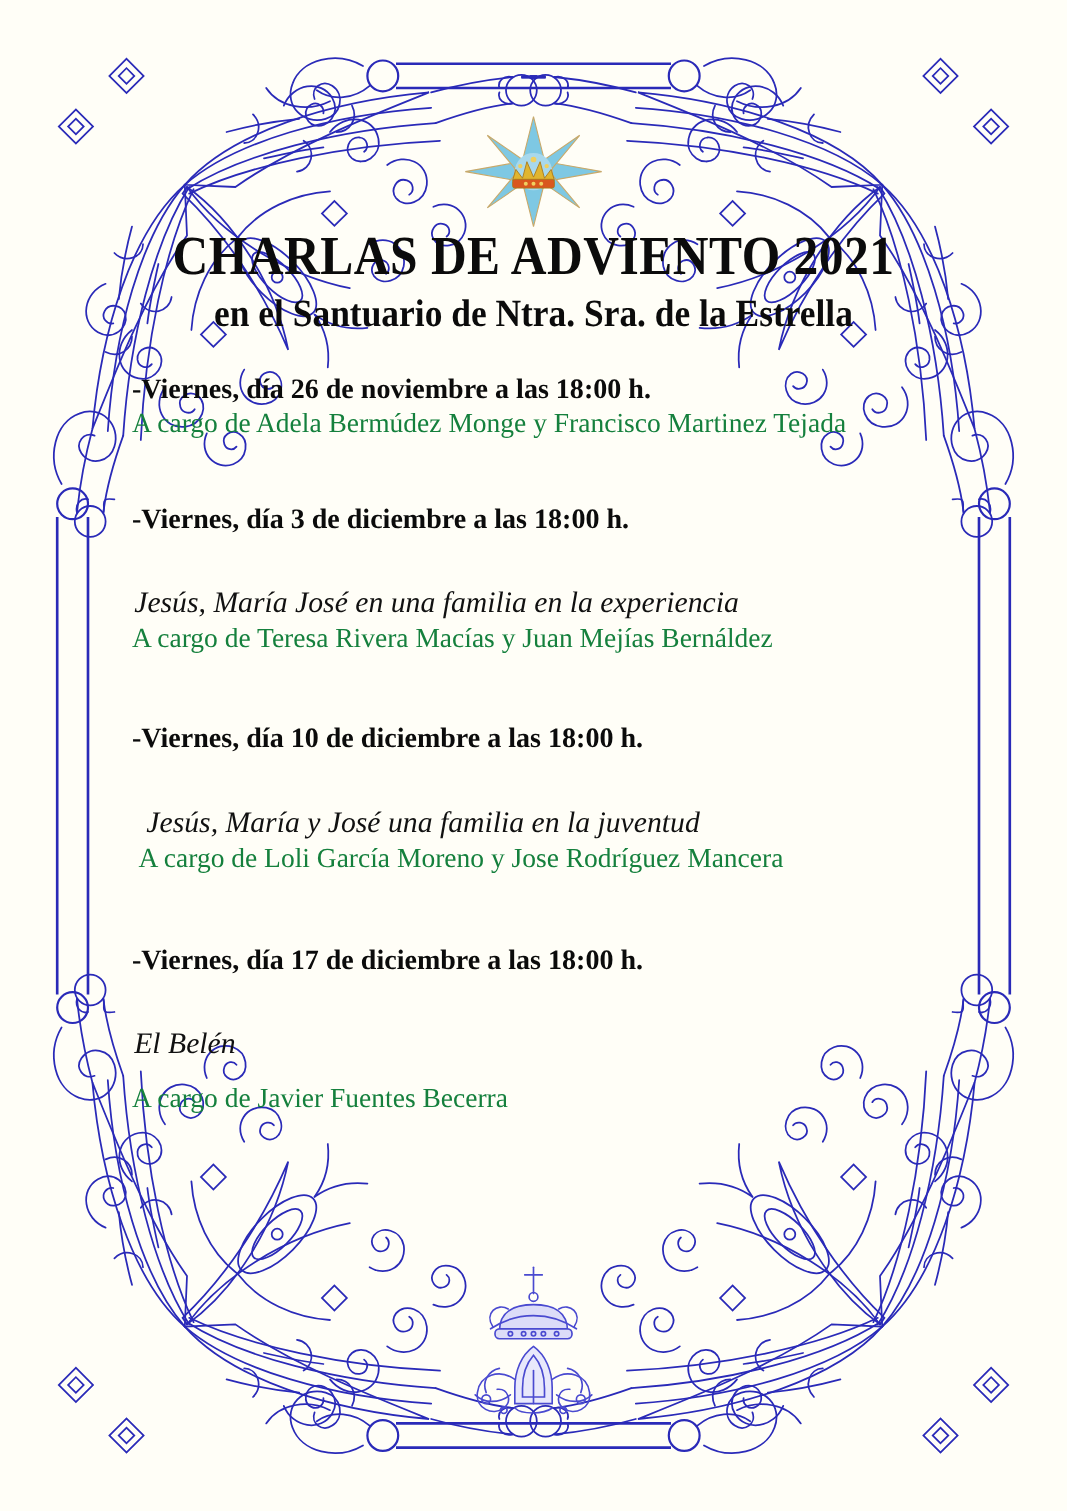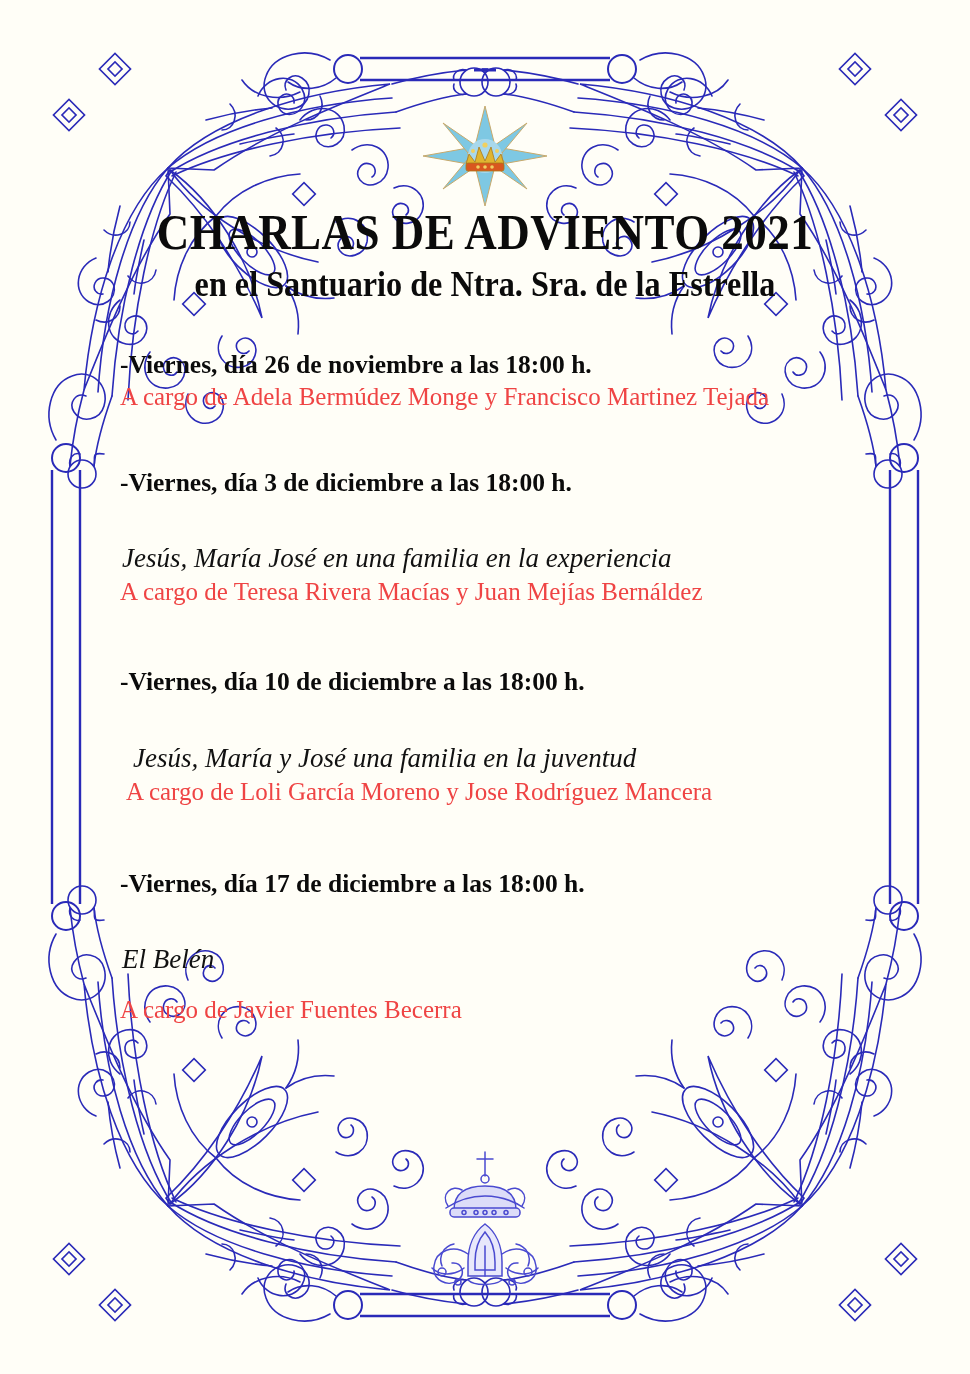--- a/index.html
+++ b/index.html
@@ -110,25 +110,25 @@
     font-size: 27px;
     line-height: 1.15;
     color: #111111;
     white-space: nowrap;
   }
 
   .session-speakers {
     font-family: "Liberation Serif", "DejaVu Serif", serif;
     font-size: 25px;
     line-height: 1.18;
-    color: #ef4444;
+    color: #15803d;
   }
 
   
-  #s0 .session-date      { margin-top: 11px; }
+  #s0 .session-date      { margin-top: 0px; }
   #s0 .session-topic     { margin-top: 44px; }
   #s0 .session-speakers  { margin-top: 3px; }
 
   #s1 .session-date      { margin-top: 57px; }
   #s1 .session-topic     { margin-top: 46px; margin-left: 2px; }
   #s1 .session-speakers  { margin-top: 3px; }
 
   #s2 .session-date      { margin-top: 62px; }
   #s2 .session-topic     { margin-top: 47px; margin-left: 13px; }
   #s2 .session-speakers  { margin-top: 3px; margin-left: 6px; }

